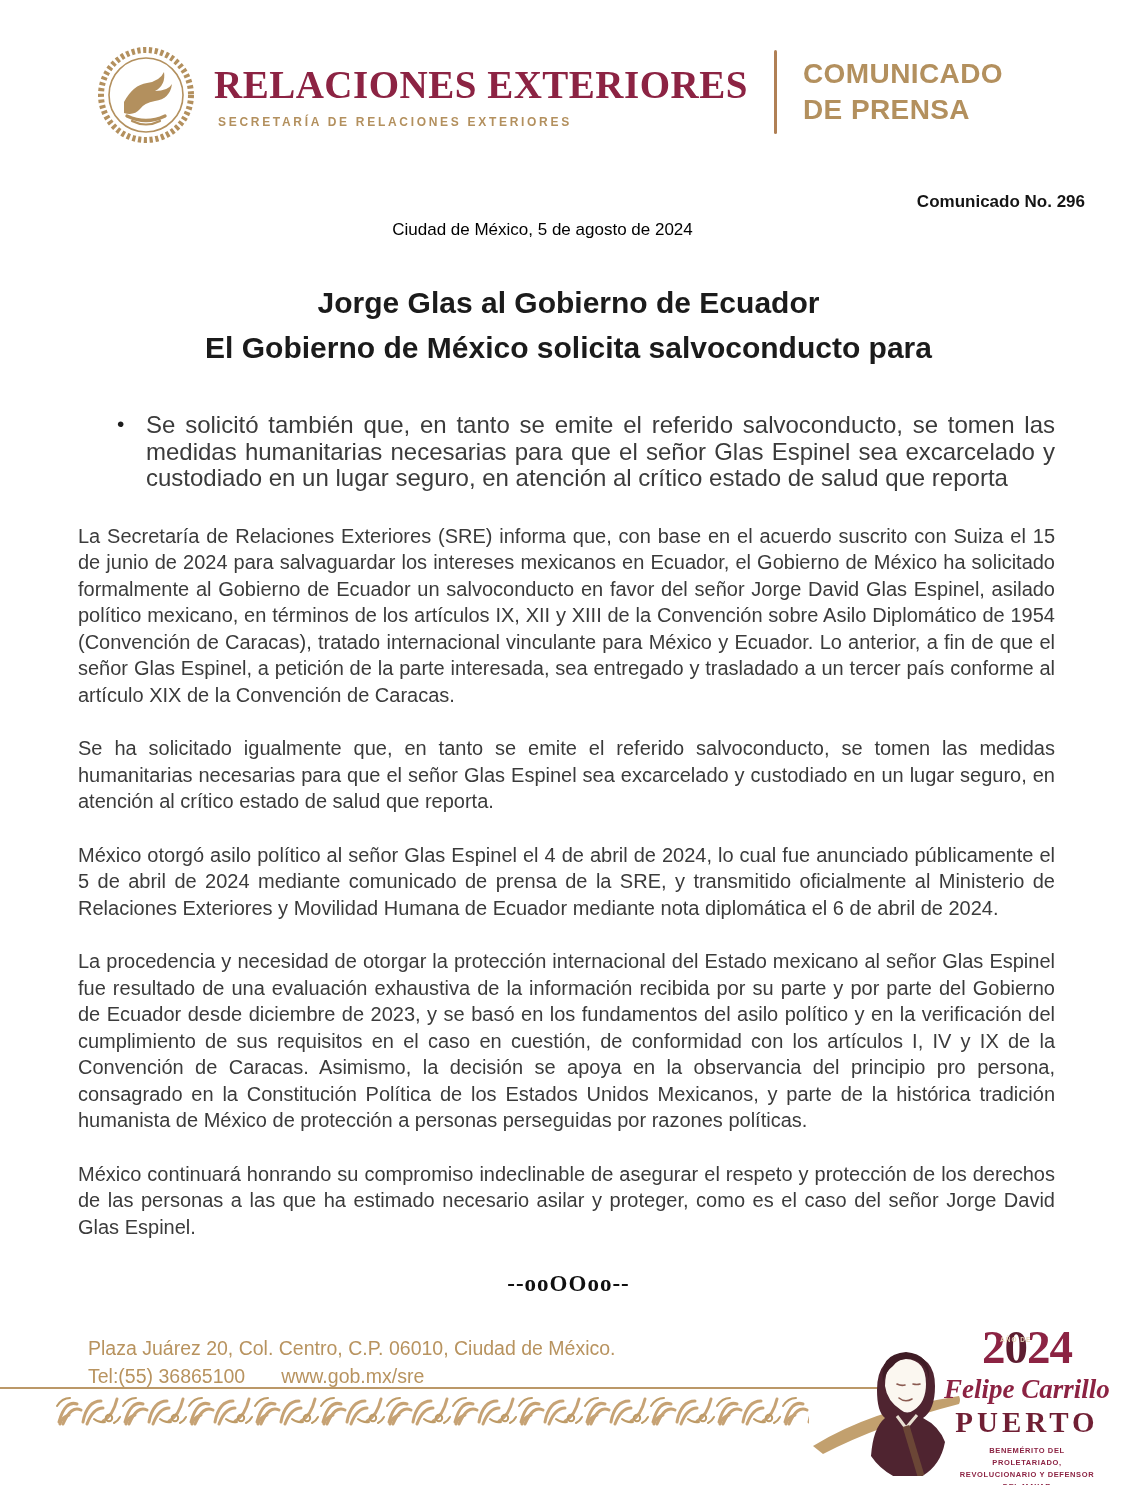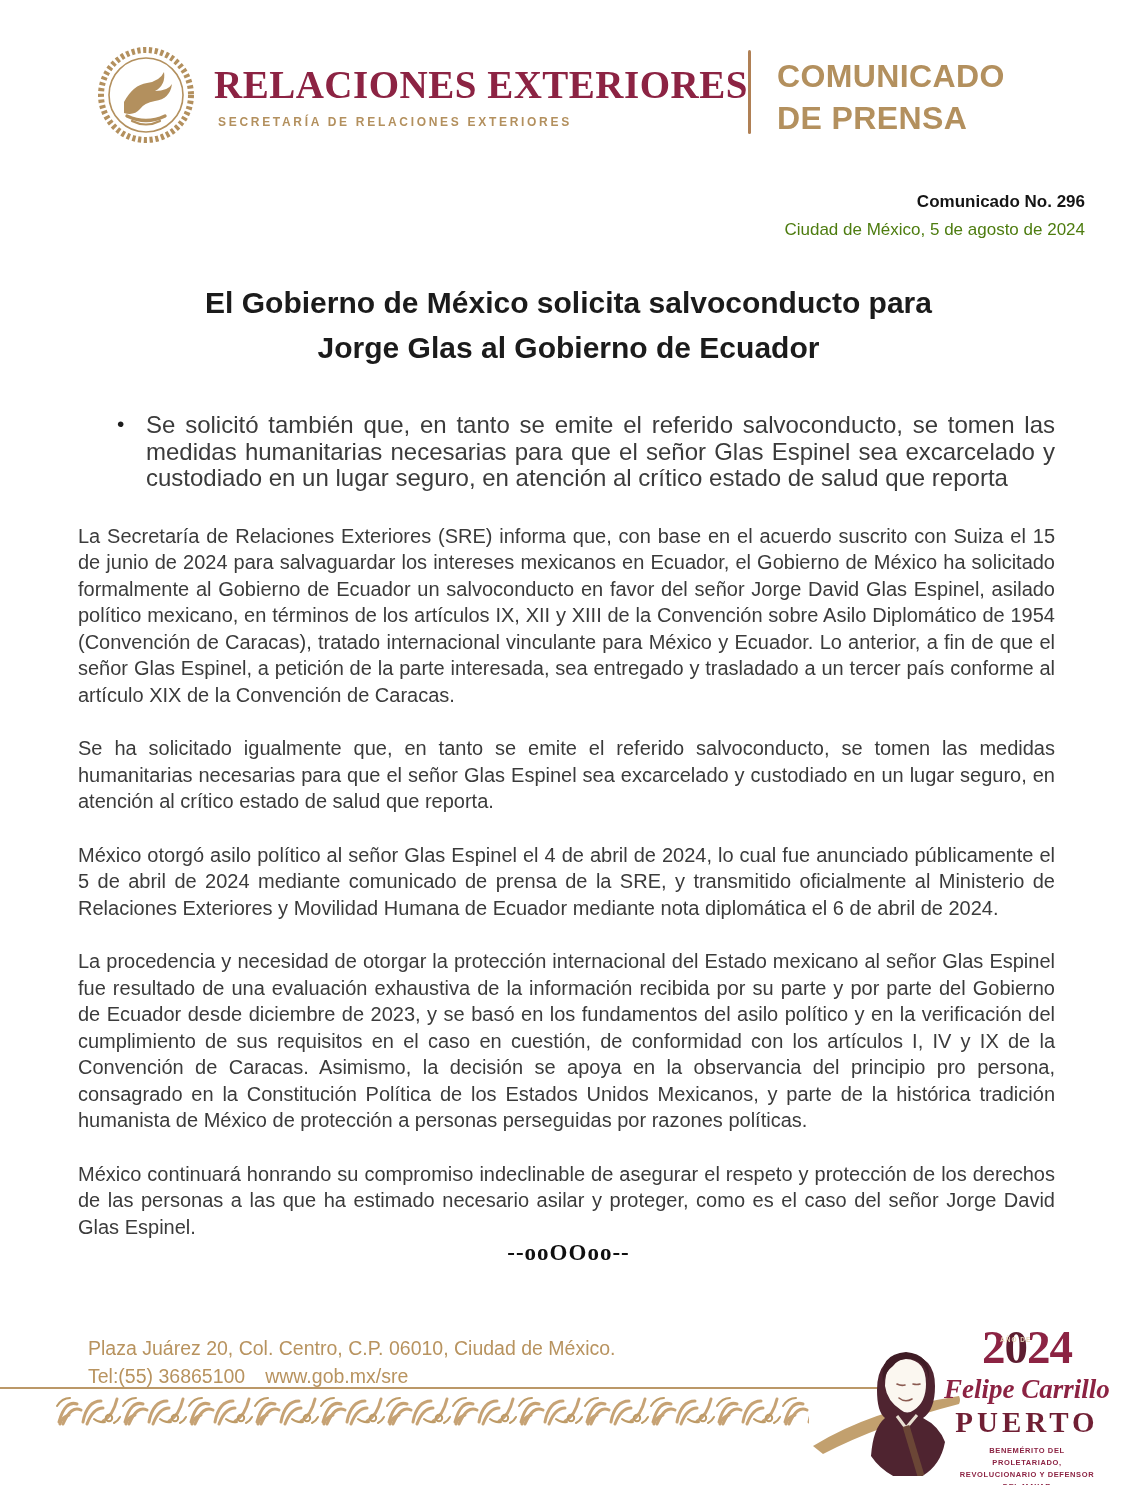--- a/index.html
+++ b/index.html
@@ -38,31 +38,31 @@
     font-weight: 700;
     letter-spacing: 2.7px;
     color: #b3905e;
     white-space: nowrap;
   }
   .masthead-right { margin-left: auto; margin-right: 50px; display: flex; gap: 26px; }
   .vdivider { width: 3px; height: 84px; background: #b08055; border-radius: 2px; margin-top: 4px; }
   .doc-type {
     padding-top: 10px;
     color: #b3905e;
-    font-size: 32px;
+    font-size: 28px;
     font-weight: 800;
     letter-spacing: 0.4px;
     line-height: 1.3;
     white-space: nowrap;
   }
 
   
   .meta { margin-top: 44px; padding-right: 52px; text-align: right; font-size: 17px; line-height: 28px; }
   .meta-number { font-weight: 700; color: #151515; }
-  .meta-date { color: #4d7c0f; }
+  .meta-date { color: #000000; text-align: center; }
 
   
   .title { margin-top: 36px; text-align: center; font-weight: 700; font-size: 30px; line-height: 45px; color: #1b1b1b; }
 
   
   .bullets { margin: 42px 82px 0 146px; list-style: none; }
   .bullets li {
     position: relative;
     text-align: justify;
     font-size: 24px;
@@ -70,31 +70,32 @@
     color: #3b3b3b;
   }
   .bullets li::before { content: "\2022"; position: absolute; left: -29px; top: -1px; color: #1d1d1d; font-size: 21px; }
 
   
   .body { padding: 0 82px 0 78px; }
   .body p { margin-top: 27px; text-align: justify; font-size: 20px; line-height: 26.5px; color: #3b3b3b; }
   .body p.first { margin-top: 31px; }
 
   .separator {
+    margin-top: 31px;
     text-align: center;
     font-family: "Liberation Serif", serif;
     font-weight: 700;
     font-size: 23px;
     letter-spacing: 1px;
     color: #0f0f0f;
   }
 
   
   .footer-info { position: absolute; left: 88px; top: 1334px; color: #b8935f; font-size: 19.5px; line-height: 28px; }
-  .footer-contact { display: flex; gap: 20px; }
+  .footer-contact { display: flex; gap: 36px; }
   .footer-website { color: #b8935f; text-decoration: none; }
   .footer-rule { position: absolute; left: 0; top: 1387px; width: 886px; height: 2px; background: #bb9868; }
   .band { position: absolute; left: 56px; top: 1394px; width: 800px; height: 33px; }
   .band svg { display: block; }
 
   
   .year-badge { position: absolute; right: 24px; top: 1320px; width: 292px; height: 160px; }
   .portrait { position: absolute; left: -12px; bottom: 4px; width: 152px; height: 152px; }
   .badge-text { position: absolute; left: 122px; top: 4px; width: 168px; text-align: center; }
   .badge-year {
@@ -152,22 +153,22 @@
       </div>
     </div>
   </header>
 
   <div class="meta">
     <div class="meta-number">Comunicado No. 296</div>
     <div class="meta-date">Ciudad de México, 5 de agosto de 2024</div>
   </div>
 
   <h1 class="title">
+    <div>Jorge Glas al Gobierno de Ecuador</div>
     <div>El Gobierno de México solicita salvoconducto para</div>
-    <div>Jorge Glas al Gobierno de Ecuador</div>
   </h1>
 
   <ul class="bullets">
     <li>Se solicitó también que, en tanto se emite el referido salvoconducto, se tomen las medidas humanitarias necesarias para que el señor Glas Espinel sea excarcelado y custodiado en un lugar seguro, en atención al crítico estado de salud que reporta</li>
   </ul>
 
   <div class="body">
     <p class="first">La Secretaría de Relaciones Exteriores (SRE) informa que, con base en el acuerdo suscrito con Suiza el 15 de junio de 2024 para salvaguardar los intereses mexicanos en Ecuador, el Gobierno de México ha solicitado formalmente al Gobierno de Ecuador un salvoconducto en favor del señor Jorge David Glas Espinel, asilado político mexicano, en términos de los artículos IX, XII y XIII de la Convención sobre Asilo Diplomático de 1954 (Convención de Caracas), tratado internacional vinculante para México y Ecuador. Lo anterior, a fin de que el señor Glas Espinel, a petición de la parte interesada, sea entregado y trasladado a un tercer país conforme al artículo XIX de la Convención de Caracas.</p>
     <p>Se ha solicitado igualmente que, en tanto se emite el referido salvoconducto, se tomen las medidas humanitarias necesarias para que el señor Glas Espinel sea excarcelado y custodiado en un lugar seguro, en atención al crítico estado de salud que reporta.</p>
     <p>México otorgó asilo político al señor Glas Espinel el 4 de abril de 2024, lo cual fue anunciado públicamente el 5 de abril de 2024 mediante comunicado de prensa de la SRE, y transmitido oficialmente al Ministerio de Relaciones Exteriores y Movilidad Humana de Ecuador mediante nota diplomática el 6 de abril de 2024.</p>

